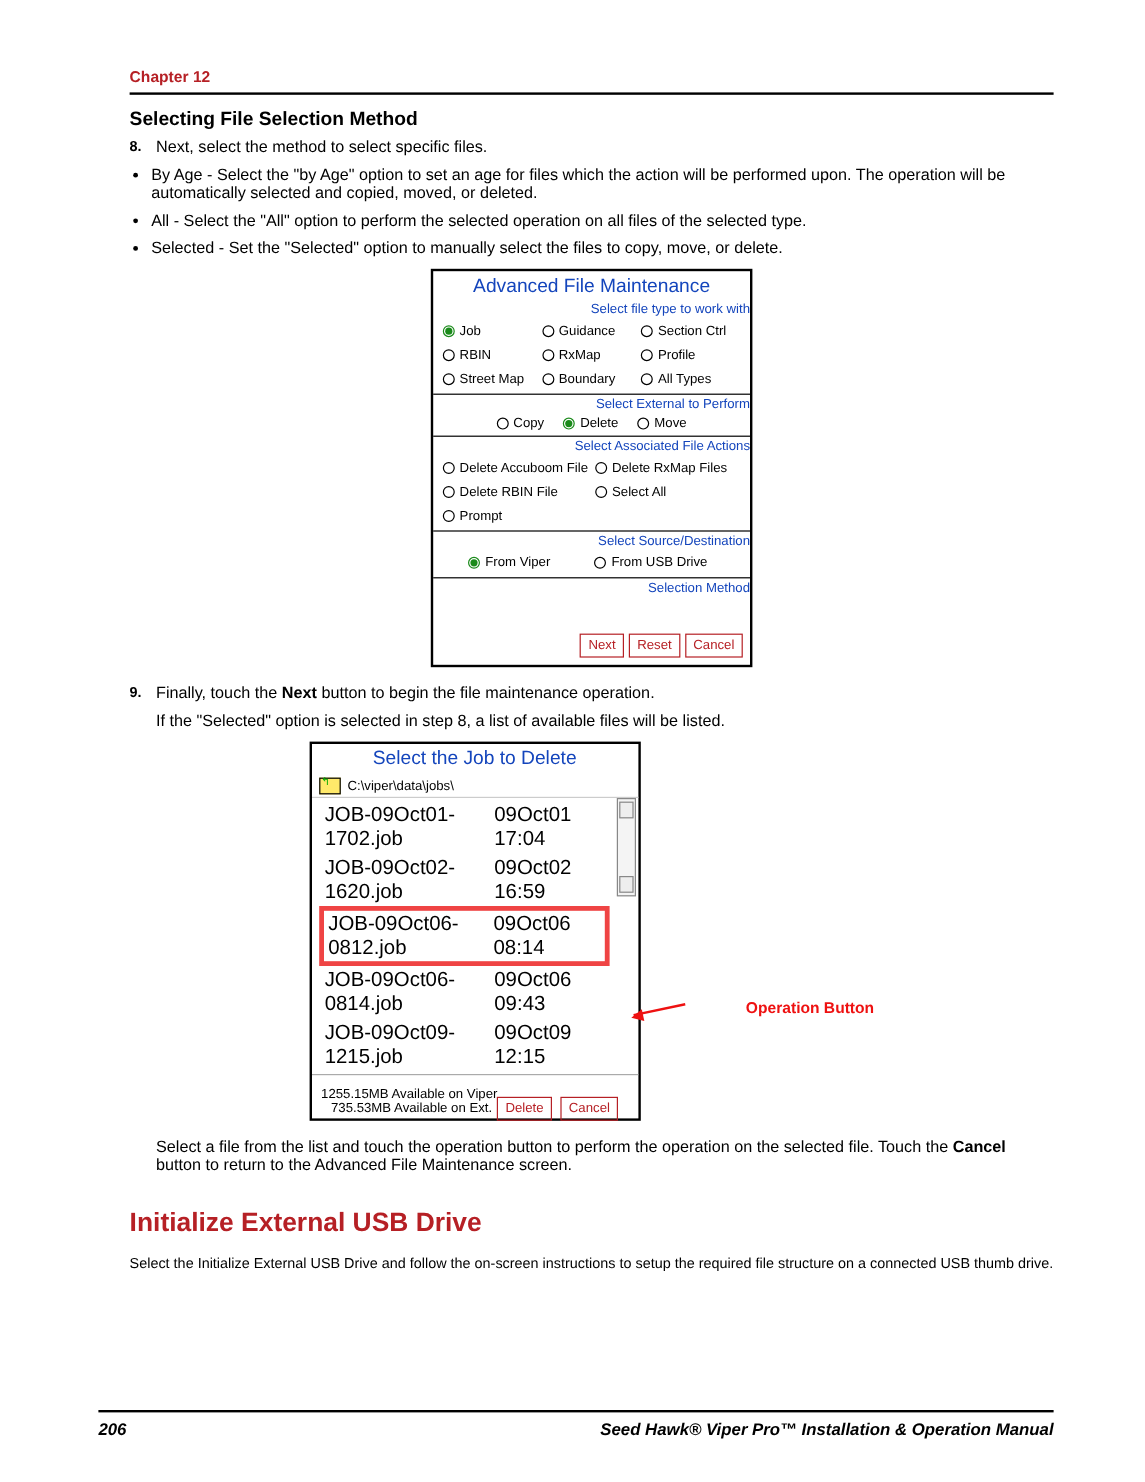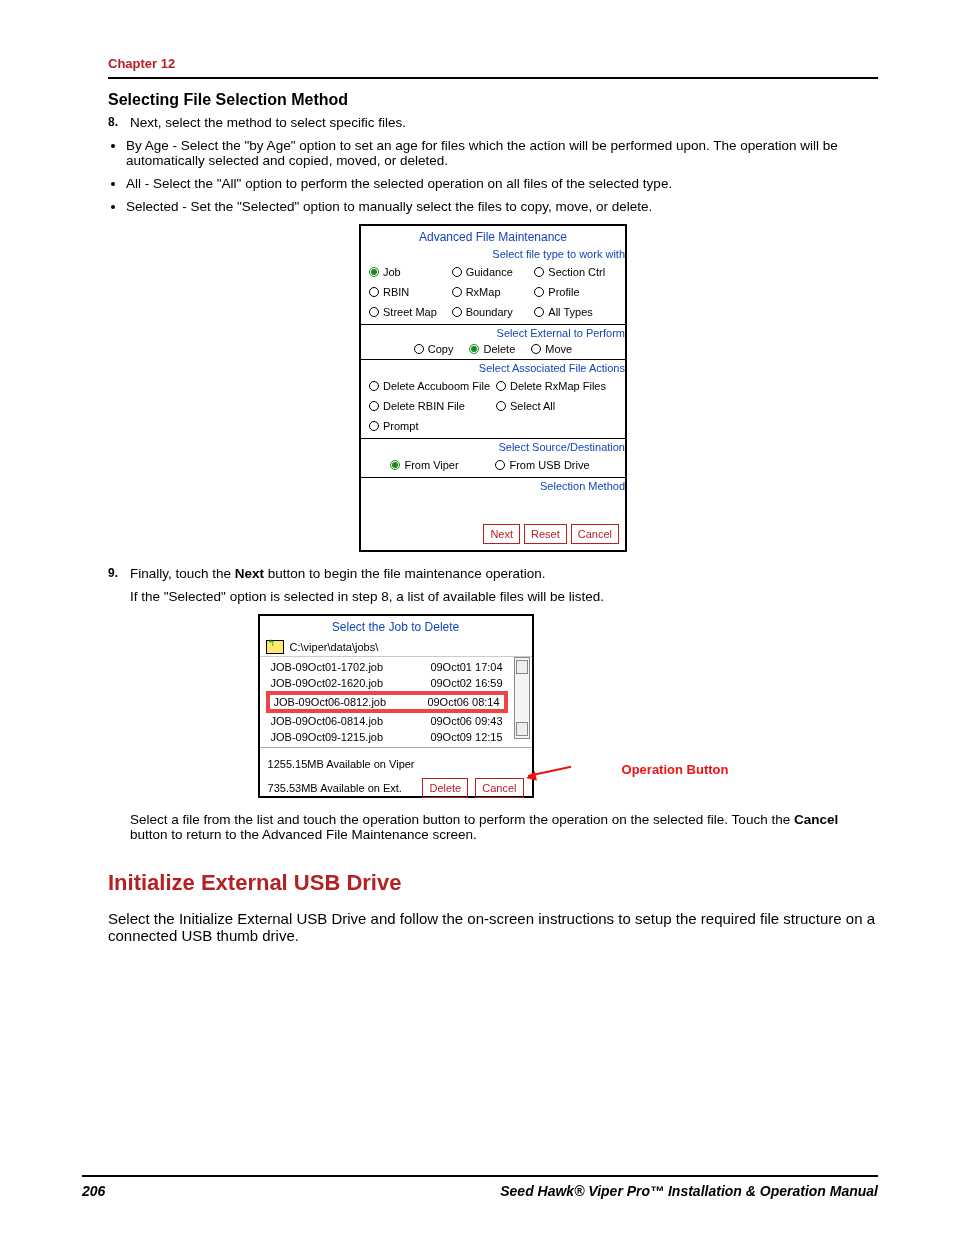--- a/index.html
+++ b/index.html
@@ -6,51 +6,51 @@
   .page{width:954px;height:1235px;margin:0 auto;position:relative;box-sizing:border-box;padding:56px 76px 48px 108px}
   .chapter{color:#b62025;font-weight:bold;font-size:13px;margin-bottom:6px}
   .hr1{border:none;border-top:2px solid #000;margin:4px 0 12px 0}
   h2.sub{font-size:16px;font-weight:bold;margin:6px 0 6px 0}
   .num-item{margin:4px 0 8px 0;padding-left:22px;position:relative;font-size:13.5px}
   .num-item .num{position:absolute;left:0;font-weight:bold;font-size:12px}
   ul.bullets{margin:4px 0 10px 18px;padding:0;font-size:13.5px}
   ul.bullets li{margin:6px 0 8px 0}
   .screenshot-wrap{text-align:center;margin:6px 0 14px 0}
   .dialog{display:inline-block;border:2px solid #000;text-align:left;background:#fff;vertical-align:top;font-size:11px;font-family:Arial,sans-serif}
-  .d-title{text-align:center;color:#1445bc;font-size:12px;padding:4px 0 2px 0}
+  .d-title{text-align:center;color:#1445bc;font-size:16px;padding:4px 0 2px 0}
   .d-sub{text-align:right;color:#1445bc;font-size:11px;padding:2px 0}
   .sect{border-top:1px solid #000}
   .sect:first-child{border-top:none}
   .opt{display:flex;align-items:center;margin:2px 6px 2px 0;white-space:nowrap}
   .radio{width:10px;height:10px;border:1px solid #000;border-radius:50%;margin-right:4px;box-sizing:border-box;display:inline-block;position:relative}
   .radio.checked::after{content:'';position:absolute;left:1px;top:1px;width:6px;height:6px;border-radius:50%;background:#1a8a1a}
   .radio.checked{border-color:#1a8a1a}
   .grid3{display:grid;grid-template-columns:1fr 1fr 1fr;padding:2px 8px 4px 8px;row-gap:4px}
   .grid-op{display:flex;justify-content:center;padding:2px 0 4px 0}
   .grid-op .opt{margin:0 8px}
   .twocol{display:flex;justify-content:space-around;padding:2px 14px 4px 14px}
   .assoc{display:grid;grid-template-columns:1fr 1fr;padding:2px 8px 4px 8px;row-gap:4px}
   .btnrow{display:flex;justify-content:flex-end;padding:30px 6px 6px 6px}
   .btn{border:1px solid #b62025;color:#b62025;padding:3px 6px;margin-left:4px;font-size:11px;cursor:pointer}
   .d1{width:264px}
   .d2{width:272px}
   .path-row{display:flex;align-items:center;padding:2px 6px;border-bottom:1px solid #ccc}
   .folder-icon{width:16px;height:12px;background:#ffe96a;border:1px solid #000;margin-right:6px;position:relative}
   .folder-icon::after{content:'↰';position:absolute;left:1px;top:-3px;font-size:9px;color:#0a0}
   .file-list{padding:2px 4px}
-  .file-row{display:flex;justify-content:space-between;padding:1px 4px;font-size:11px;border:1px solid transparent}
+  .file-row{display:flex;justify-content:space-between;padding:1px 4px;font-size:17px;border:1px solid transparent}
   .file-row.selected{border:4px solid #ef4444}
   .avail{padding:10px 8px 2px 8px;font-size:11px;border-top:1px solid #aaa}
   .annot-wrap{display:inline-flex;align-items:center;vertical-align:top}
   .annot-label{color:#e11;font-weight:bold;font-size:13px;line-height:1.1;margin-left:38px;margin-top:128px}
   .arrow{position:relative;width:50px;height:155px}
   .arrow-line{position:absolute;top:146px;left:-6px;width:44px;height:2px;background:#e11;transform-origin:left center;transform:rotate(-12deg)}
   .arrow-head{position:absolute;top:143px;left:-8px;width:0;height:0;border-right:10px solid #e11;border-top:5px solid transparent;border-bottom:5px solid transparent;transform:rotate(-12deg)}
   .para{font-size:13.5px;margin:6px 0 10px 0;padding-left:22px}
-  .para-noindent{font-size:15px;margin:8px 0 10px 0}
+  .para-noindent{font-size:12px;margin:8px 0 10px 0}
   h1.sec{color:#b62025;font-size:22px;font-weight:bold;margin:28px 0 14px 0;font-family:Arial,sans-serif}
   .footer{position:absolute;left:82px;right:76px;bottom:36px}
   .footer-line{border:none;border-top:2px solid #000;margin-bottom:6px}
   .footer-row{display:flex;justify-content:space-between;font-style:italic;font-weight:bold;font-size:14px}
   .scroll-track{display:inline-block;width:14px;height:80px;border:1px solid #888;vertical-align:top;margin-left:2px;position:relative;background:#f4f4f4}
   .scroll-track .thumb{position:absolute;top:2px;left:1px;width:10px;height:12px;border:1px solid #888;background:#eee}
   .scroll-track .thumb2{top:auto;bottom:2px}
   .list-area{display:flex;align-items:stretch;padding:0 2px}
   .list-inner{flex:1}
   .b{font-weight:bold}
@@ -224,21 +224,21 @@
                 </div>
             </div>
           </div>
           <div class="scroll-track">
             <div class="thumb"></div>
             <div class="thumb thumb2"></div>
           </div>
         </div>
         <div class="avail">
           <div>1255.15MB Available on Viper</div>
-          <div style="display:flex;justify-content:space-between;align-items:center;margin-top:12px">
+          <div style="display:flex;justify-content:center;align-items:center;margin-top:0">
             <span>735.53MB Available on Ext.</span>
             <span>
               <span class="btn">Delete</span>
               <span class="btn">Cancel</span>
             </span>
           </div>
         </div>
       </div>
       <div class="arrow">
         <div class="arrow-line"></div>

